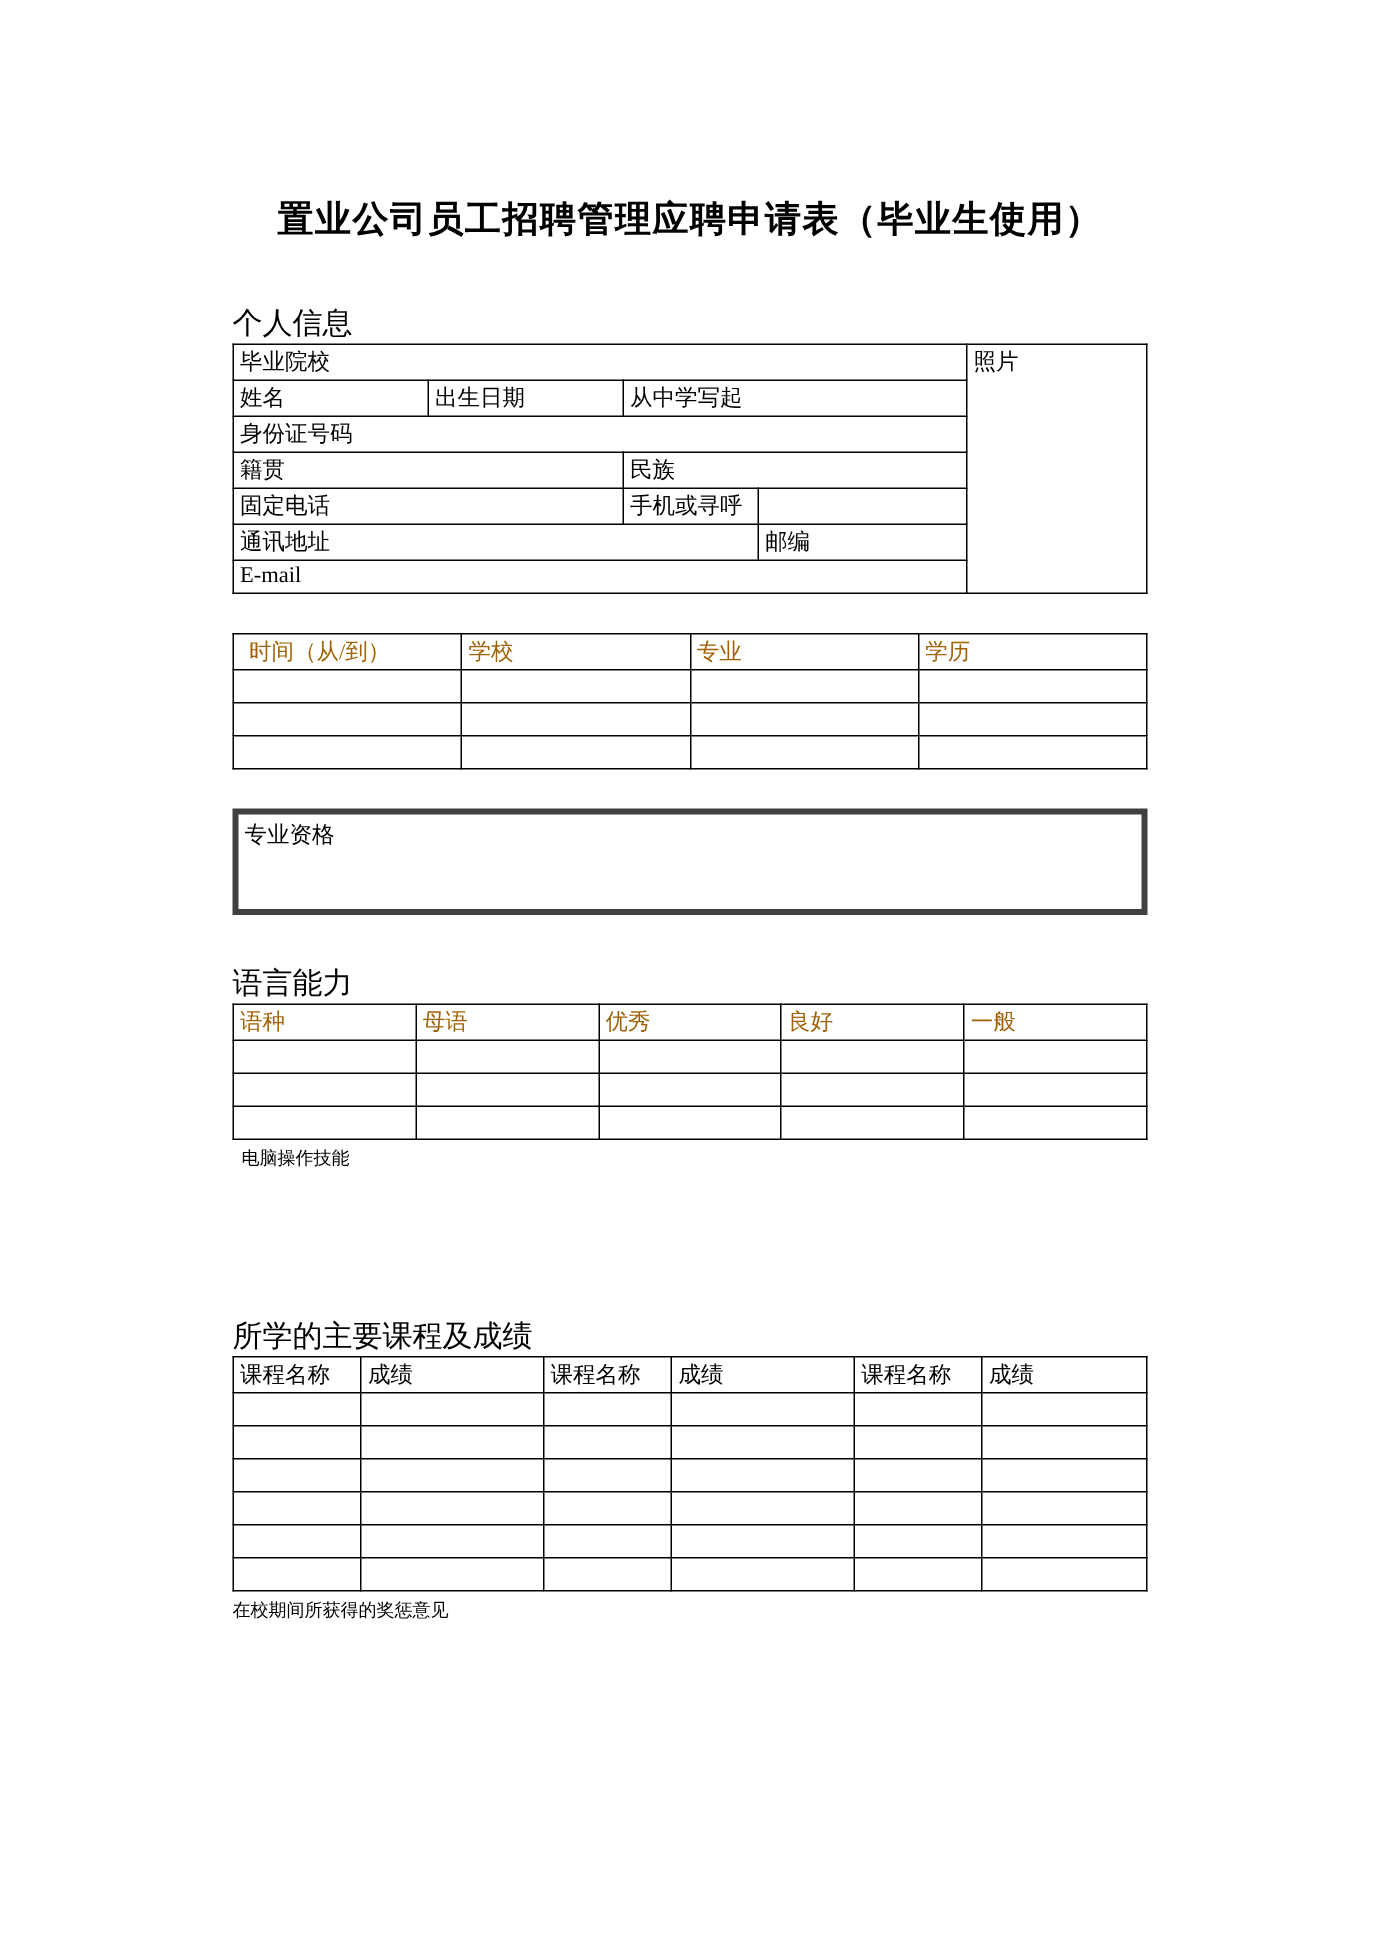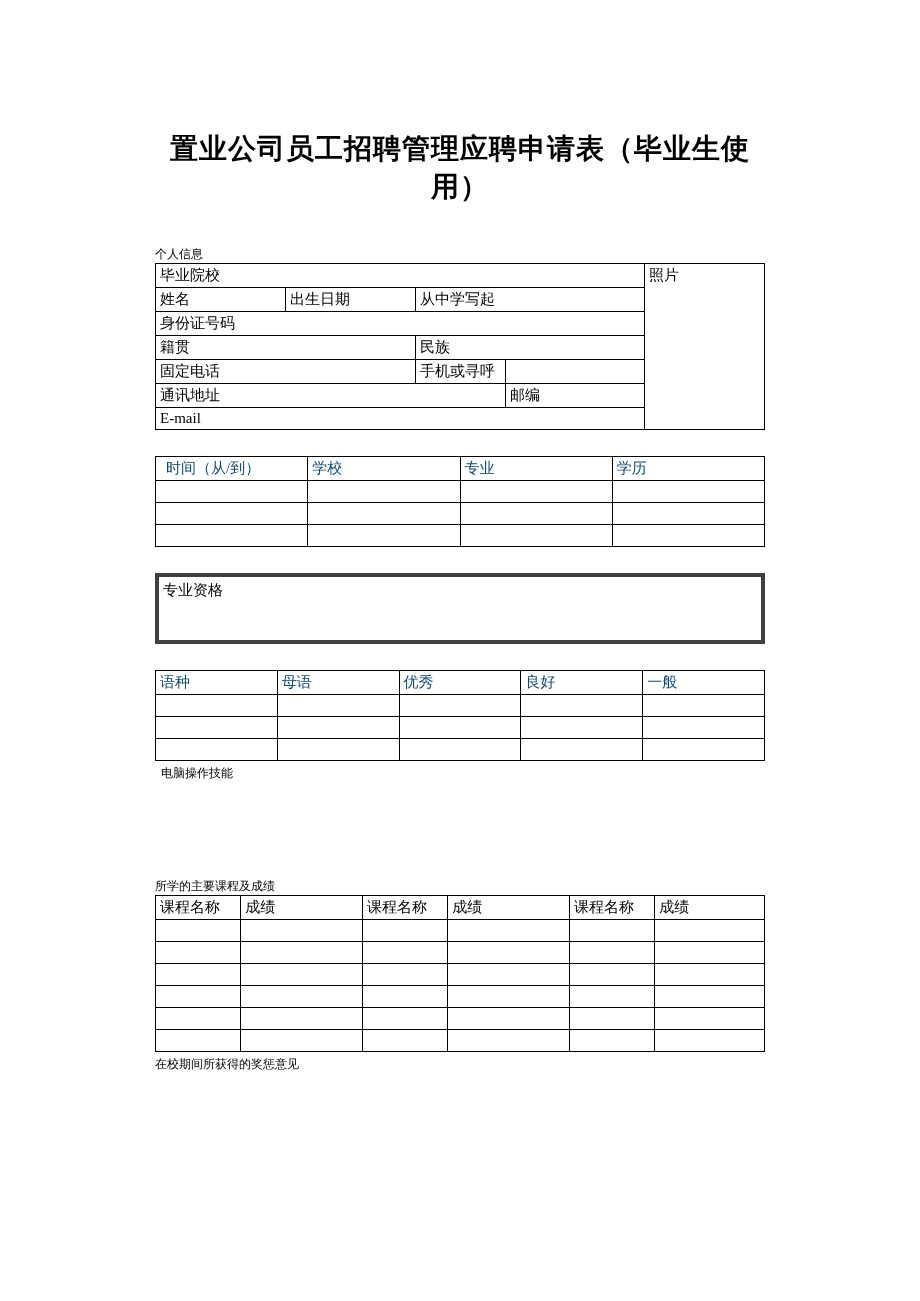--- a/index.html
+++ b/index.html
@@ -12,47 +12,47 @@
   .page {
     width: 920px;
     height: 1301px;
     box-sizing: border-box;
     padding: 130px 155px 0 155px;
     position: relative;
   }
   .title {
     text-align: center;
     font-family: "SimHei", "黑体", sans-serif;
-    font-size: 28px;
+    font-size: 24px;
     font-weight: 600;
     letter-spacing: 1px;
     margin-bottom: 40px;
   }
   .section-heading {
     font-family: Liberation Sans, sans-serif;
-    font-size: 12px;
+    font-size: 20px;
     margin: 6px 0 0 0;
   }
   table {
     border-collapse: collapse;
     width: 100%;
     font-size: 15px;
   }
   td {
     border: 1px solid #000;
     padding: 2px 4px;
     vertical-align: top;
     height: 21px;
     box-sizing: border-box;
   }
   td.lbl {
     white-space: nowrap;
   }
   .edu-header td {
-    color: #0c4a6e;
+    color: #a16207;
   }
   .qual-box {
     border: 4px solid #404040;
     width: 100%;
     box-sizing: border-box;
     padding: 4px 4px 40px 4px;
     font-size: 15px;
     margin-top: 0;
   }
   .spacer-26 { height: 26px; }
@@ -141,20 +141,21 @@
     </table>
 
   <div class="spacer-26"></div>
 
   <div class="qual-box">
     <span>专业资格</span>
   </div>
 
   <div class="spacer-26"></div>
 
+  <div class="section-heading">语言能力</div>
 
   <table>
     <tbody>
         <tr class="edu-header">
       <td style="width:20%;">语种</td>
       <td style="width:20%;">母语</td>
       <td style="width:20%;">优秀</td>
       <td style="width:20%;">良好</td>
       <td style="width:20%;">一般</td>
     </tr>

